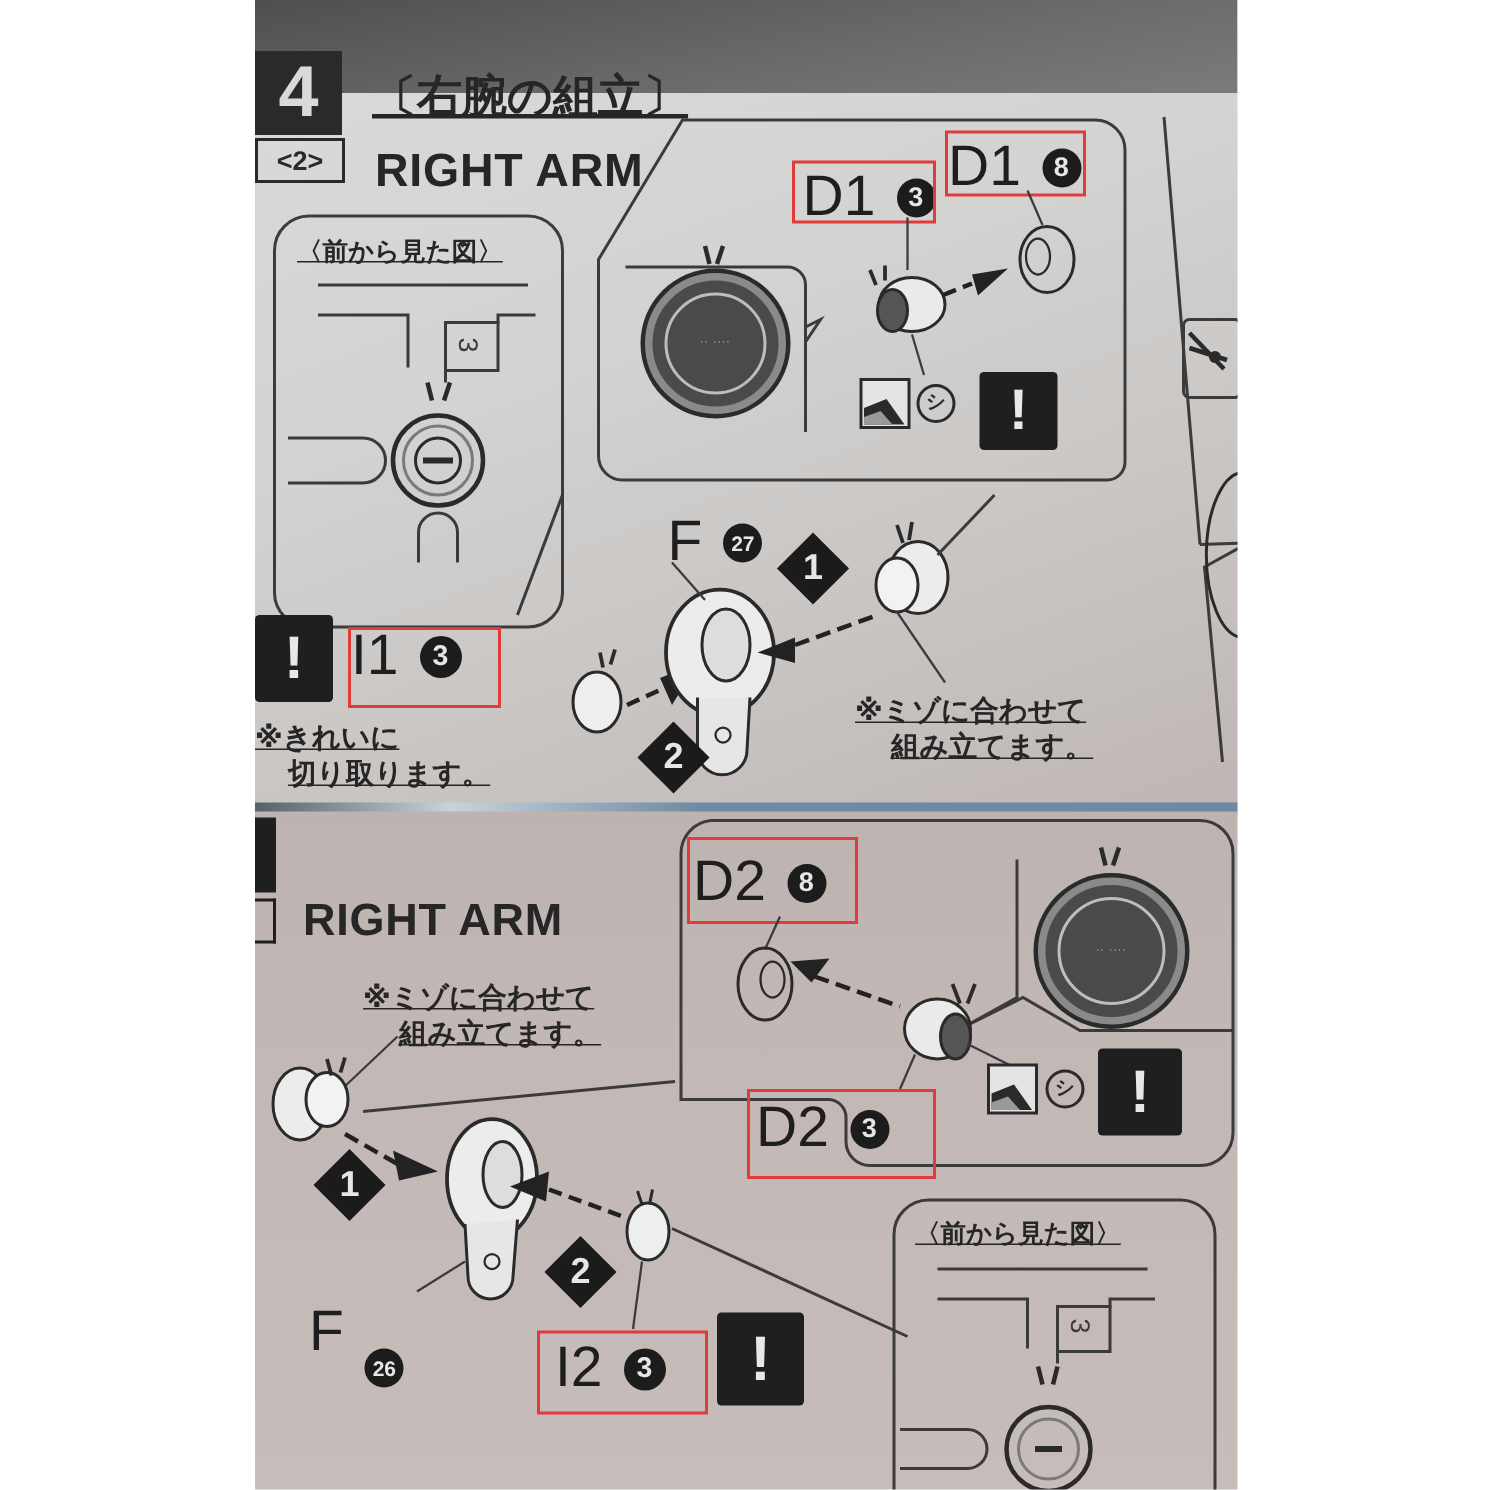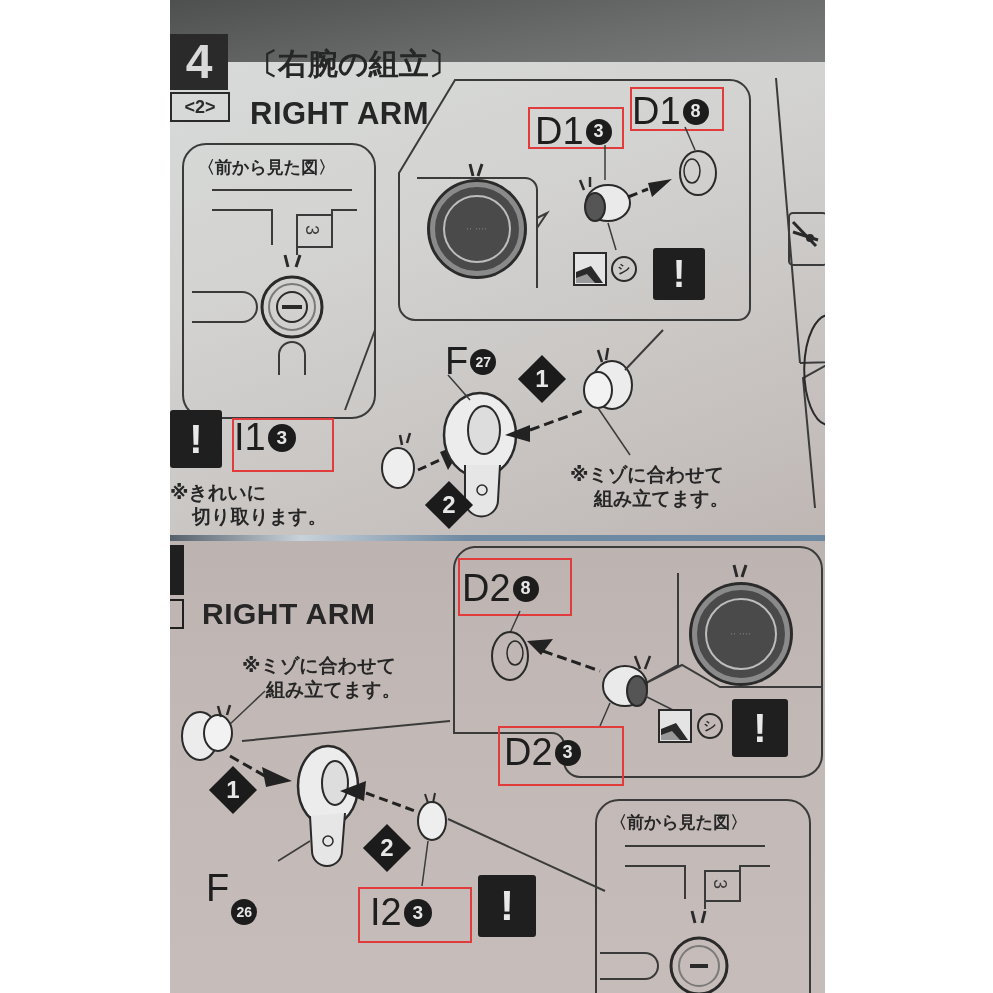--- a/index.html
+++ b/index.html
@@ -4,26 +4,26 @@
 <style>
   html,body{margin:0;padding:0;background:#ffffff;}
   body{width:993px;height:993px;position:relative;overflow:hidden;font-family:"DejaVu Sans",sans-serif;}
   .photo{position:absolute;left:170px;width:655px;overflow:hidden;}
   .photo-top{top:0;height:537px;background:linear-gradient(160deg,#5c5f5e 0%,#6a6d6c 6%,#d7dad9 10%,#d3d3d1 40%,#c6c1bf 80%,#beb6b3 100%);}
   .photo-bottom{top:541px;height:452px;background:linear-gradient(180deg,#bdb4b1 0%,#c2b9b6 40%,#c6bcb9 100%);}
   .divider{position:absolute;left:170px;top:535px;width:655px;height:8px;background:linear-gradient(90deg,#55606b 0%,#c8d2da 20%,#6f8aa2 45%,#6c89a4 100%);}
   .dark-top{position:absolute;left:0;top:0;width:655px;height:62px;background:linear-gradient(170deg,#4d504f,#6a6c6b 60%,#7a7c7b);}
   .abs{position:absolute;}
   .txt{color:#262626;white-space:nowrap;}
-  .jp{font-family:"DejaVu Sans",sans-serif;font-weight:bold;}
+  .jp{font-family:"DejaVu Sans",sans-serif;font-weight:bold;text-decoration:underline;}
   .en{font-family:"Liberation Sans",sans-serif;font-weight:bold;letter-spacing:0.5px;}
   .step-badge{background:#2a2a2a;color:#d9d9d9;font-family:"Liberation Sans",sans-serif;font-weight:bold;text-align:center;}
   .sub-badge{border:2px solid #2a2a2a;color:#2a2a2a;font-family:"Liberation Sans",sans-serif;font-weight:bold;text-align:center;background:transparent;}
   .panel{position:absolute;border:2px solid #3b3b3b;border-radius:22px;}
-  .partlabel{font-family:"Liberation Sans",sans-serif;font-size:38px;color:#1e1e1e;display:flex;align-items:center;gap:2px;}
+  .partlabel{font-family:"Liberation Sans",sans-serif;font-size:38px;color:#1e1e1e;display:flex;align-items:center;gap:14px;}
   .circnum{display:inline-flex;align-items:center;justify-content:center;border-radius:50%;background:#1c1c1c;color:#e6e6e6;font-weight:bold;font-family:"Liberation Sans",sans-serif;}
   .redbox{position:absolute;border:2px solid #e23b3b;}
   .warn{position:absolute;background:#1f1f1f;border-radius:3px;color:#e8e8e8;font-family:"Liberation Sans",sans-serif;font-weight:bold;display:flex;align-items:center;justify-content:center;}
   .diamond{position:absolute;width:34px;height:34px;background:#1b1b1b;transform:rotate(45deg);}
   .diamond span{position:absolute;left:0;top:0;width:34px;height:34px;transform:rotate(-45deg);color:#e6e6e6;font-family:"Liberation Sans",sans-serif;font-weight:bold;font-size:24px;display:flex;align-items:center;justify-content:center;}
   .note{font-size:19px;line-height:24px;color:#262626;font-weight:bold;}
   .disc{position:absolute;border-radius:50%;background:#4a4a4a;border:5px solid #8a8a8a;box-shadow:0 0 0 3px #2b2b2b;}
   .disc .ring{position:absolute;left:8px;top:8px;right:8px;bottom:8px;border-radius:50%;border:2px solid #bdbdbd;}
   .disc .ins{position:absolute;left:0;right:0;top:45%;text-align:center;font-size:6px;color:#c0c0c0;letter-spacing:1px;}
   svg{position:absolute;overflow:visible;}

